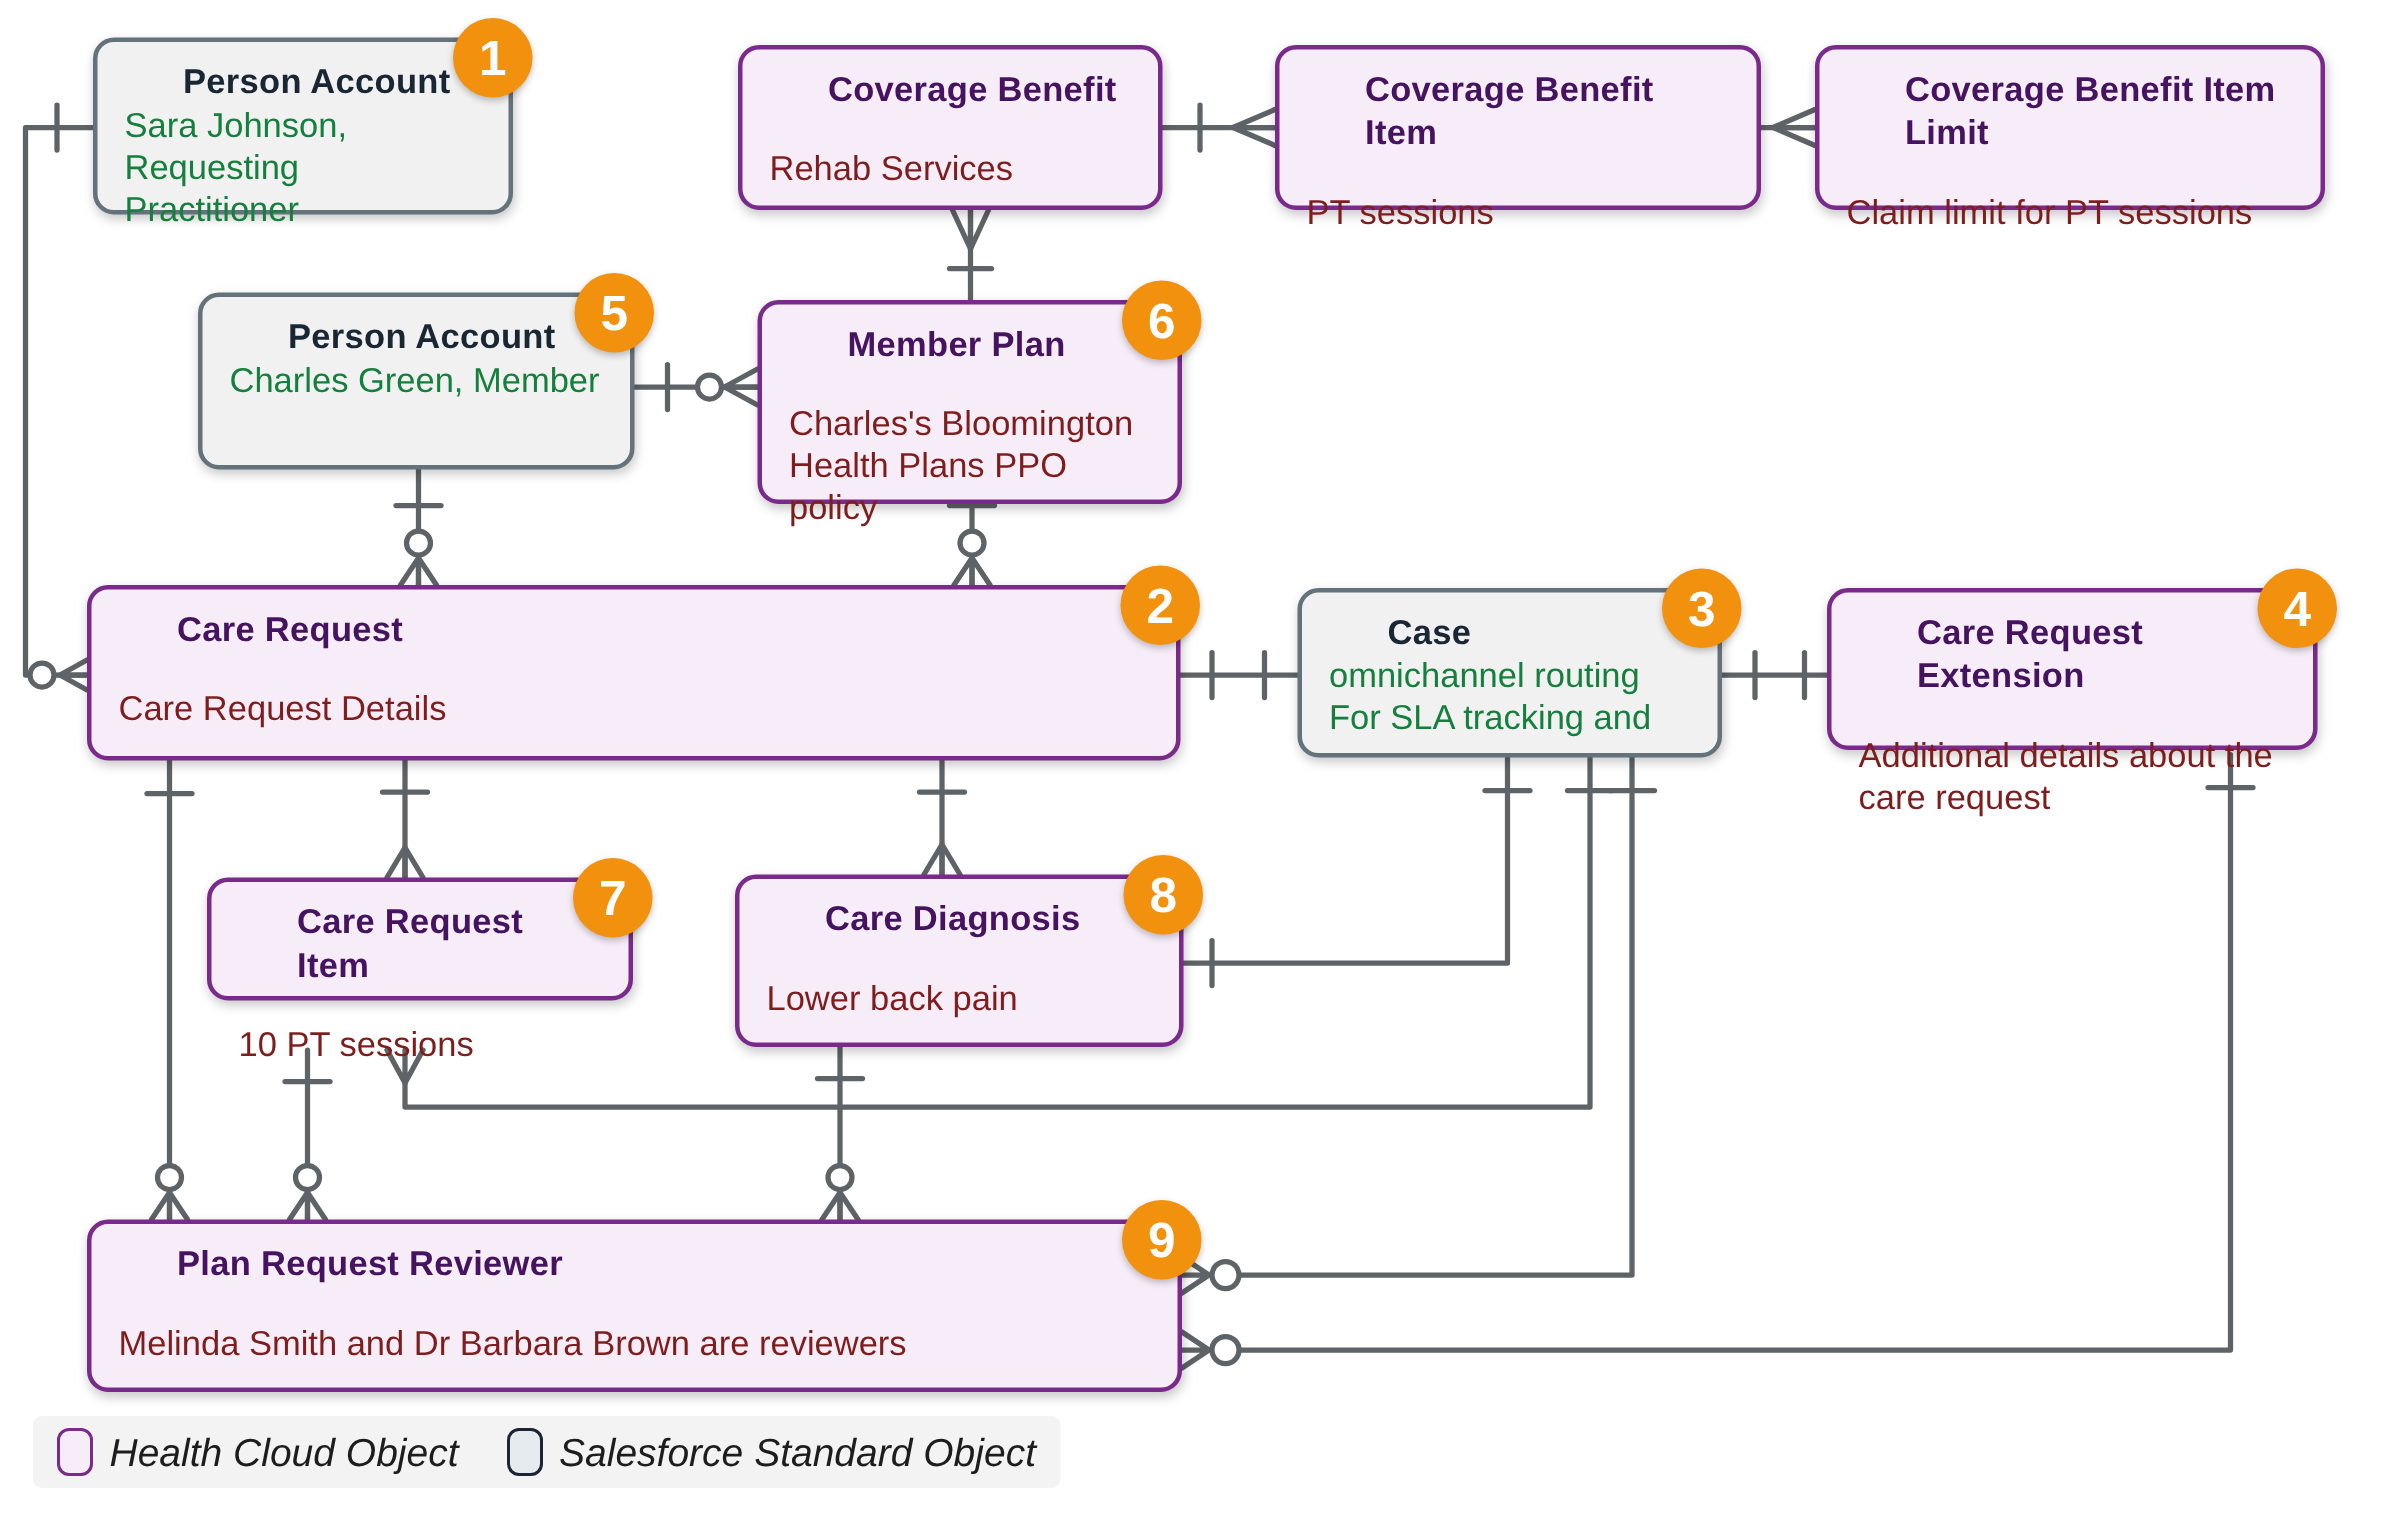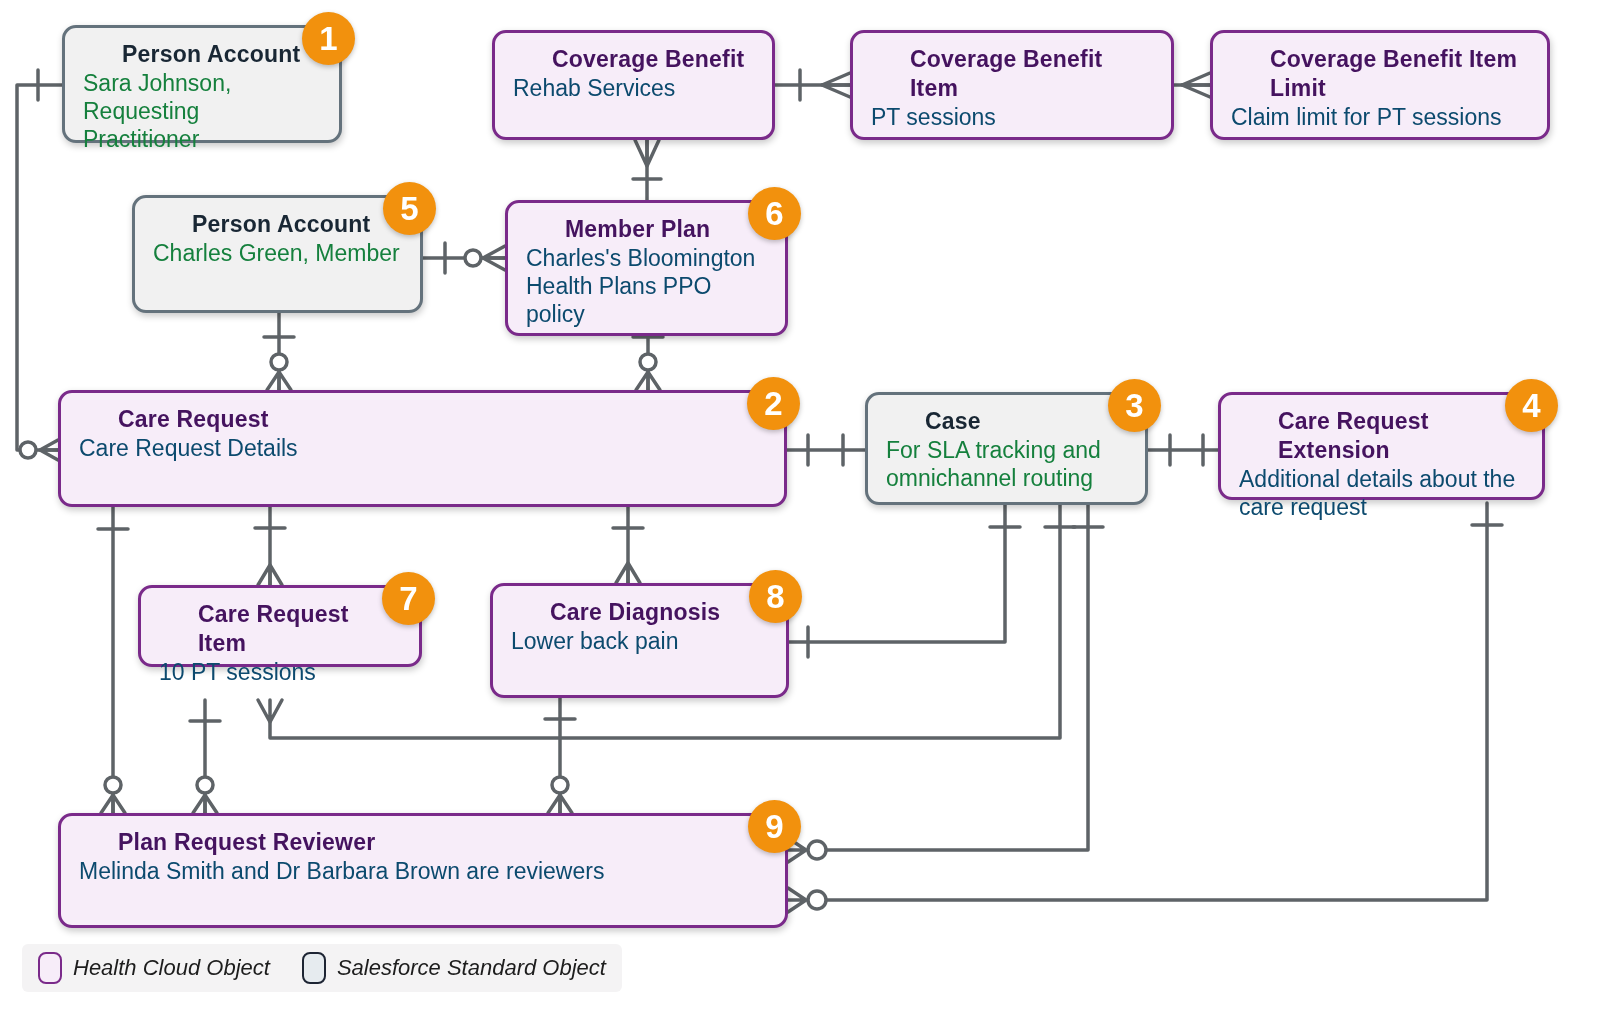--- a/index.html
+++ b/index.html
@@ -15,38 +15,38 @@
     border-radius:14px;border:3.5px solid;
     padding:12px 18px;
     box-shadow:1px 3px 7px rgba(0,0,0,.22);
   }
   .entity.hc{background:#f7edf9;border-color:#7a2a8a;}
   .entity.std{background:#f1f1f1;border-color:#64727c;}
   .entity .title{font-weight:bold;font-size:23px;line-height:29px;letter-spacing:.2px;margin-left:39px;}
   .hc .title{color:#45135f;}
   .std .title{color:#192734;}
   .entity .sub{font-size:23px;line-height:28px;}
-  .hc .sub{color:#0c4a6e;}
+  .hc .sub{color:#7f1d1d;margin-top:24px;}
   .std .sub{color:#15803d;}
   .sub .ln{display:block;}
   .badge{
     position:absolute;top:-16px;right:-16px;width:53px;height:53px;border-radius:50%;
     background:#f2910d;color:#fff;font-weight:bold;font-size:33px;line-height:53px;
     text-align:center;box-shadow:0 2px 5px rgba(0,0,0,.25);
   }
   .legend{
     position:absolute;left:22px;top:944px;height:48px;z-index:2;
     display:flex;align-items:center;gap:32px;padding:0 16px;
     background:#f4f3f4;border-radius:6px;
   }
   .legend-item{display:flex;align-items:center;}
   .swatch{display:inline-block;width:20px;height:28px;border-radius:8px;border:2.5px solid;margin-right:11px;}
   .swatch.hc-swatch{border-color:#7a2a8a;background:#f7edf9;}
   .swatch.std-swatch{border-color:#1d2433;background:#e6ebef;}
-  .legend-label{font-style:italic;font-size:22px;color:#1d1d1d;}
+  .legend-label{font-style:italic;font-size:26px;color:#1d1d1d;}
 </style>
 </head>
 <body>
 
 <div id="canvas">
 
   <svg id="wires" width="1600" height="1015" viewBox="0 0 1600 1015">
     <g>
       <path d="M62,85 H17 V450 H58"></path>
       <path d="M38,70 V100"></path>
@@ -199,22 +199,22 @@
     <div class="title">Care Request</div>
     <div class="sub">
       <span class="ln">Care Request Details</span>
     </div>
     <div class="badge">2</div>
   </div>
 
   <div class="entity std" style="left:865px;top:392px;width:283px;height:113px">
     <div class="title">Case</div>
     <div class="sub">
+      <span class="ln">omnichannel routing</span>
       <span class="ln">For SLA tracking and</span>
-      <span class="ln">omnichannel routing</span>
     </div>
     <div class="badge">3</div>
   </div>
 
   <div class="entity hc" style="left:1218px;top:392px;width:327px;height:108px">
     <div class="title">Care Request Extension</div>
     <div class="sub">
       <span class="ln">Additional details about the</span>
       <span class="ln">care request</span>
     </div>

